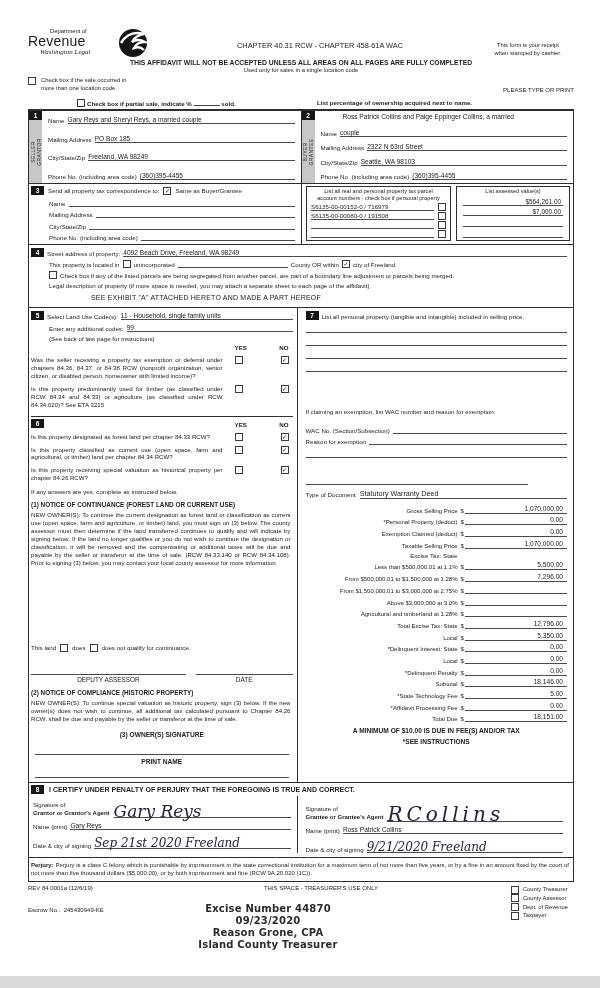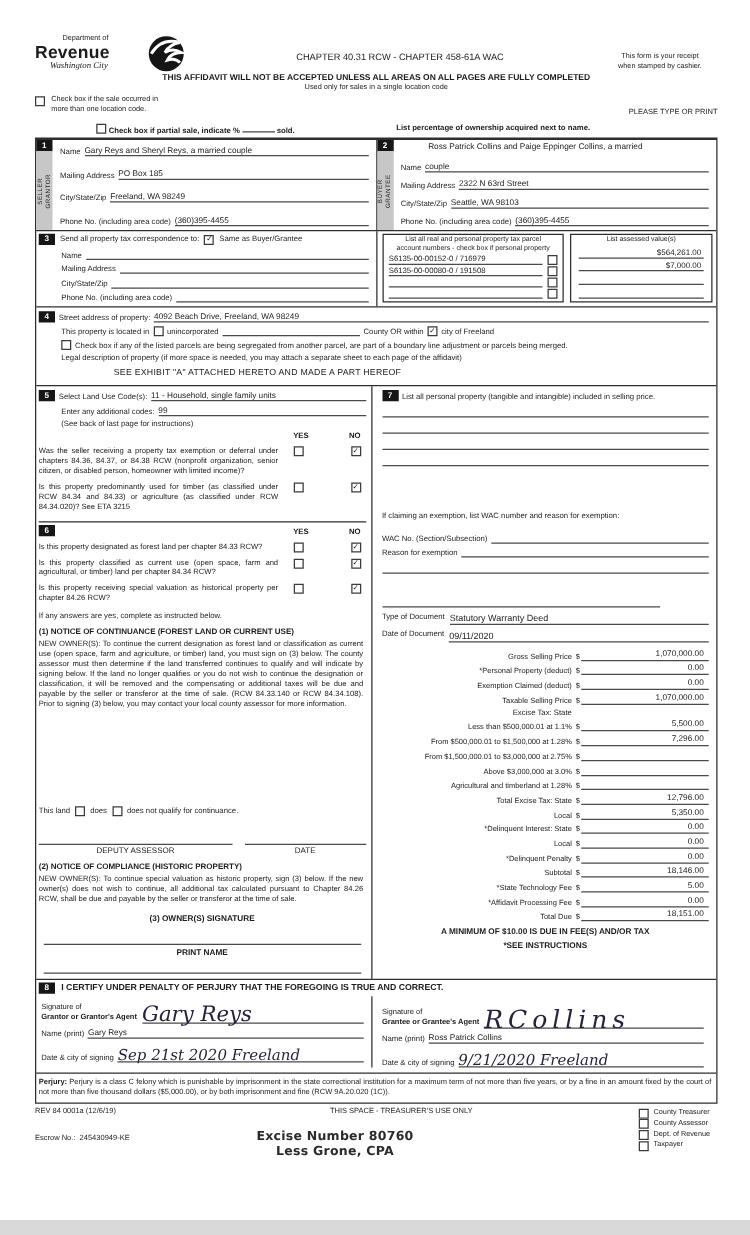--- a/index.html
+++ b/index.html
@@ -11,21 +11,21 @@
       text-align:center;font-size:6px;vertical-align:-1px;color:#111;flex:none;background:#fff;}
   .fl{border-bottom:1px solid #4a4a4a;}
   .frow{display:flex;align-items:flex-end;gap:3px;}
   .badge{width:13px;height:9px;background:#161616;color:#fff;font-size:6.5px;font-weight:bold;
          display:flex;align-items:center;justify-content:center;flex:none;}
 
   
   .hdr-top{display:flex;align-items:flex-start;}
   .logo{width:130px;position:relative;}
   .logo .dept{font-size:5.8px;margin-left:22px;}
-  .logo .rev{font-size:14px;font-weight:bold;letter-spacing:.2px;line-height:1;}
+  .logo .rev{font-size:14px;font-weight:normal;letter-spacing:.2px;line-height:1;}
   .logo .ws{font-size:7px;font-style:italic;margin-left:12px;font-family:"Liberation Serif",serif;}
   .logo svg{position:absolute;left:88px;top:-2px;}
   .titleblock{flex:1;text-align:center;padding-top:12px;}
   .titleblock .t1{font-size:9px;font-weight:bold;letter-spacing:.2px;}
   .titleblock .t2{font-size:7.4px;margin-top:1px;}
   .receipt{width:92px;font-size:5.8px;text-align:center;padding-top:14px;line-height:1.3;}
   .warn{text-align:center;font-size:6.8px;font-weight:bold;margin-top:2px;}
   .singleloc{text-align:center;font-size:5.9px;margin-top:1px;}
   .hdr-row2{display:flex;justify-content:space-between;margin-top:4px;}
   .multiloc{display:flex;gap:5px;font-size:5.9px;line-height:1.35;}
@@ -80,21 +80,21 @@
   .noticetitle{font-size:6.4px;font-weight:bold;margin-top:6px;}
   .para{font-size:6.1px;line-height:1.32;text-align:justify;margin-top:3px;padding-right:2px;}
   .thisland{display:flex;align-items:center;gap:4px;font-size:6.2px;}
   .sigpair{display:flex;gap:10px;margin-top:14px;}
   .sigpair .s1{flex:1.6;} .sigpair .s2{flex:1;}
   .slabel{text-align:center;font-size:6.4px;margin-top:1px;}
   .center{text-align:center;}
 
   
   .blankline{border-bottom:1px solid #4a4a4a;height:12px;}
-  .docrow{display:flex;align-items:flex-start;gap:4px;margin-top:4px;}
+  .docrow{display:flex;align-items:center;gap:4px;margin-top:4px;}
   .trow{display:flex;align-items:flex-end;margin-top:1.5px;height:10.2px;}
   .tlabel{width:152px;text-align:right;font-size:6px;flex:none;}
   .tcur{margin:0 1px 0 3px;font-size:6px;}
   .tfill{flex:1;border-bottom:1px solid #4a4a4a;text-align:right;font-size:6.6px;padding-right:4px;min-height:8px;}
   .theader{font-size:6.2px;text-align:right;width:152px;margin-top:3px;}
   .minfee{font-size:6.6px;font-weight:bold;text-align:center;margin-top:5px;}
   .seeinstr{font-size:6.6px;font-weight:bold;text-align:center;margin-top:4px;}
 
   
   .sec8{padding:2px 4px 4px 2px;}
@@ -129,21 +129,21 @@
 </head>
 <body>
 
 <div class="page">
 <div class="content">
 
   <div class="hdr-top">
     <div class="logo">
       <div class="dept">Department of</div>
       <div class="rev">Revenue</div>
-      <div class="ws">Washington City</div>
+      <div class="ws">Washington Legal</div>
       <svg width="34" height="34" viewBox="0 0 34 34">
         <circle cx="17" cy="17" r="14" fill="#151515"></circle>
         <path d="M5 17 Q13 4 28 8 Q20 9 16 16 Q22 12 29 16 Q21 16 18 22 Q24 20 28 24" stroke="#fff" stroke-width="2.4" fill="none"></path>
       </svg>
     </div>
     <div class="titleblock">
       <div class="t2">CHAPTER 40.31 RCW - CHAPTER 458-61A WAC</div>
     </div>
     <div class="receipt">
       <div>This form is your receipt</div>
@@ -446,24 +446,20 @@
           <span>Reason for exemption</span>
           <span class="fl" style="flex:1"></span>
         </div>
         <div class="blankline"></div>
 
         <div class="blankline" style="margin-top:18px;height:8px;width:85%"></div>
         <div class="docrow t6">
           <span>Type of Document</span>
           <span class="fl t7" style="flex:1">Statutory Warranty Deed</span>
         </div>
-        <div class="docrow t6">
-          <span>Date of Document</span>
-          <span class="fl t7" style="flex:1">09/11/2020</span>
-        </div>
 
         <div style="margin-top:3px">
 
             <div class="trow">
               <span class="tlabel">Gross Selling Price</span>
               <span class="tcur">$</span>
               <span class="tfill">1,070,000.00</span>
             </div>
 
             <div class="trow">
@@ -648,25 +644,27 @@
         </div>
 
     </div>
     <div class="escrow">
       <span>Escrow No.:</span>&nbsp;
       <span>245430949-KE</span>
     </div>
     <div class="stamp">
 
 
-        <div class="stampline">Excise Number 80760</div>
-
-
-
-        <div class="stampline">Less Grone, CPA</div>
-
+        <div class="stampline">Excise Number 44870</div>
+
+        <div class="stampline">09/23/2020</div>
+
+
+        <div class="stampline">Reason Grone, CPA</div>
+
+        <div class="stampline">Island County Treasurer</div>
 
     </div>
   </div>
 
 </div>
 <div class="graybar"></div>
 </div>
 
 </body></html>

